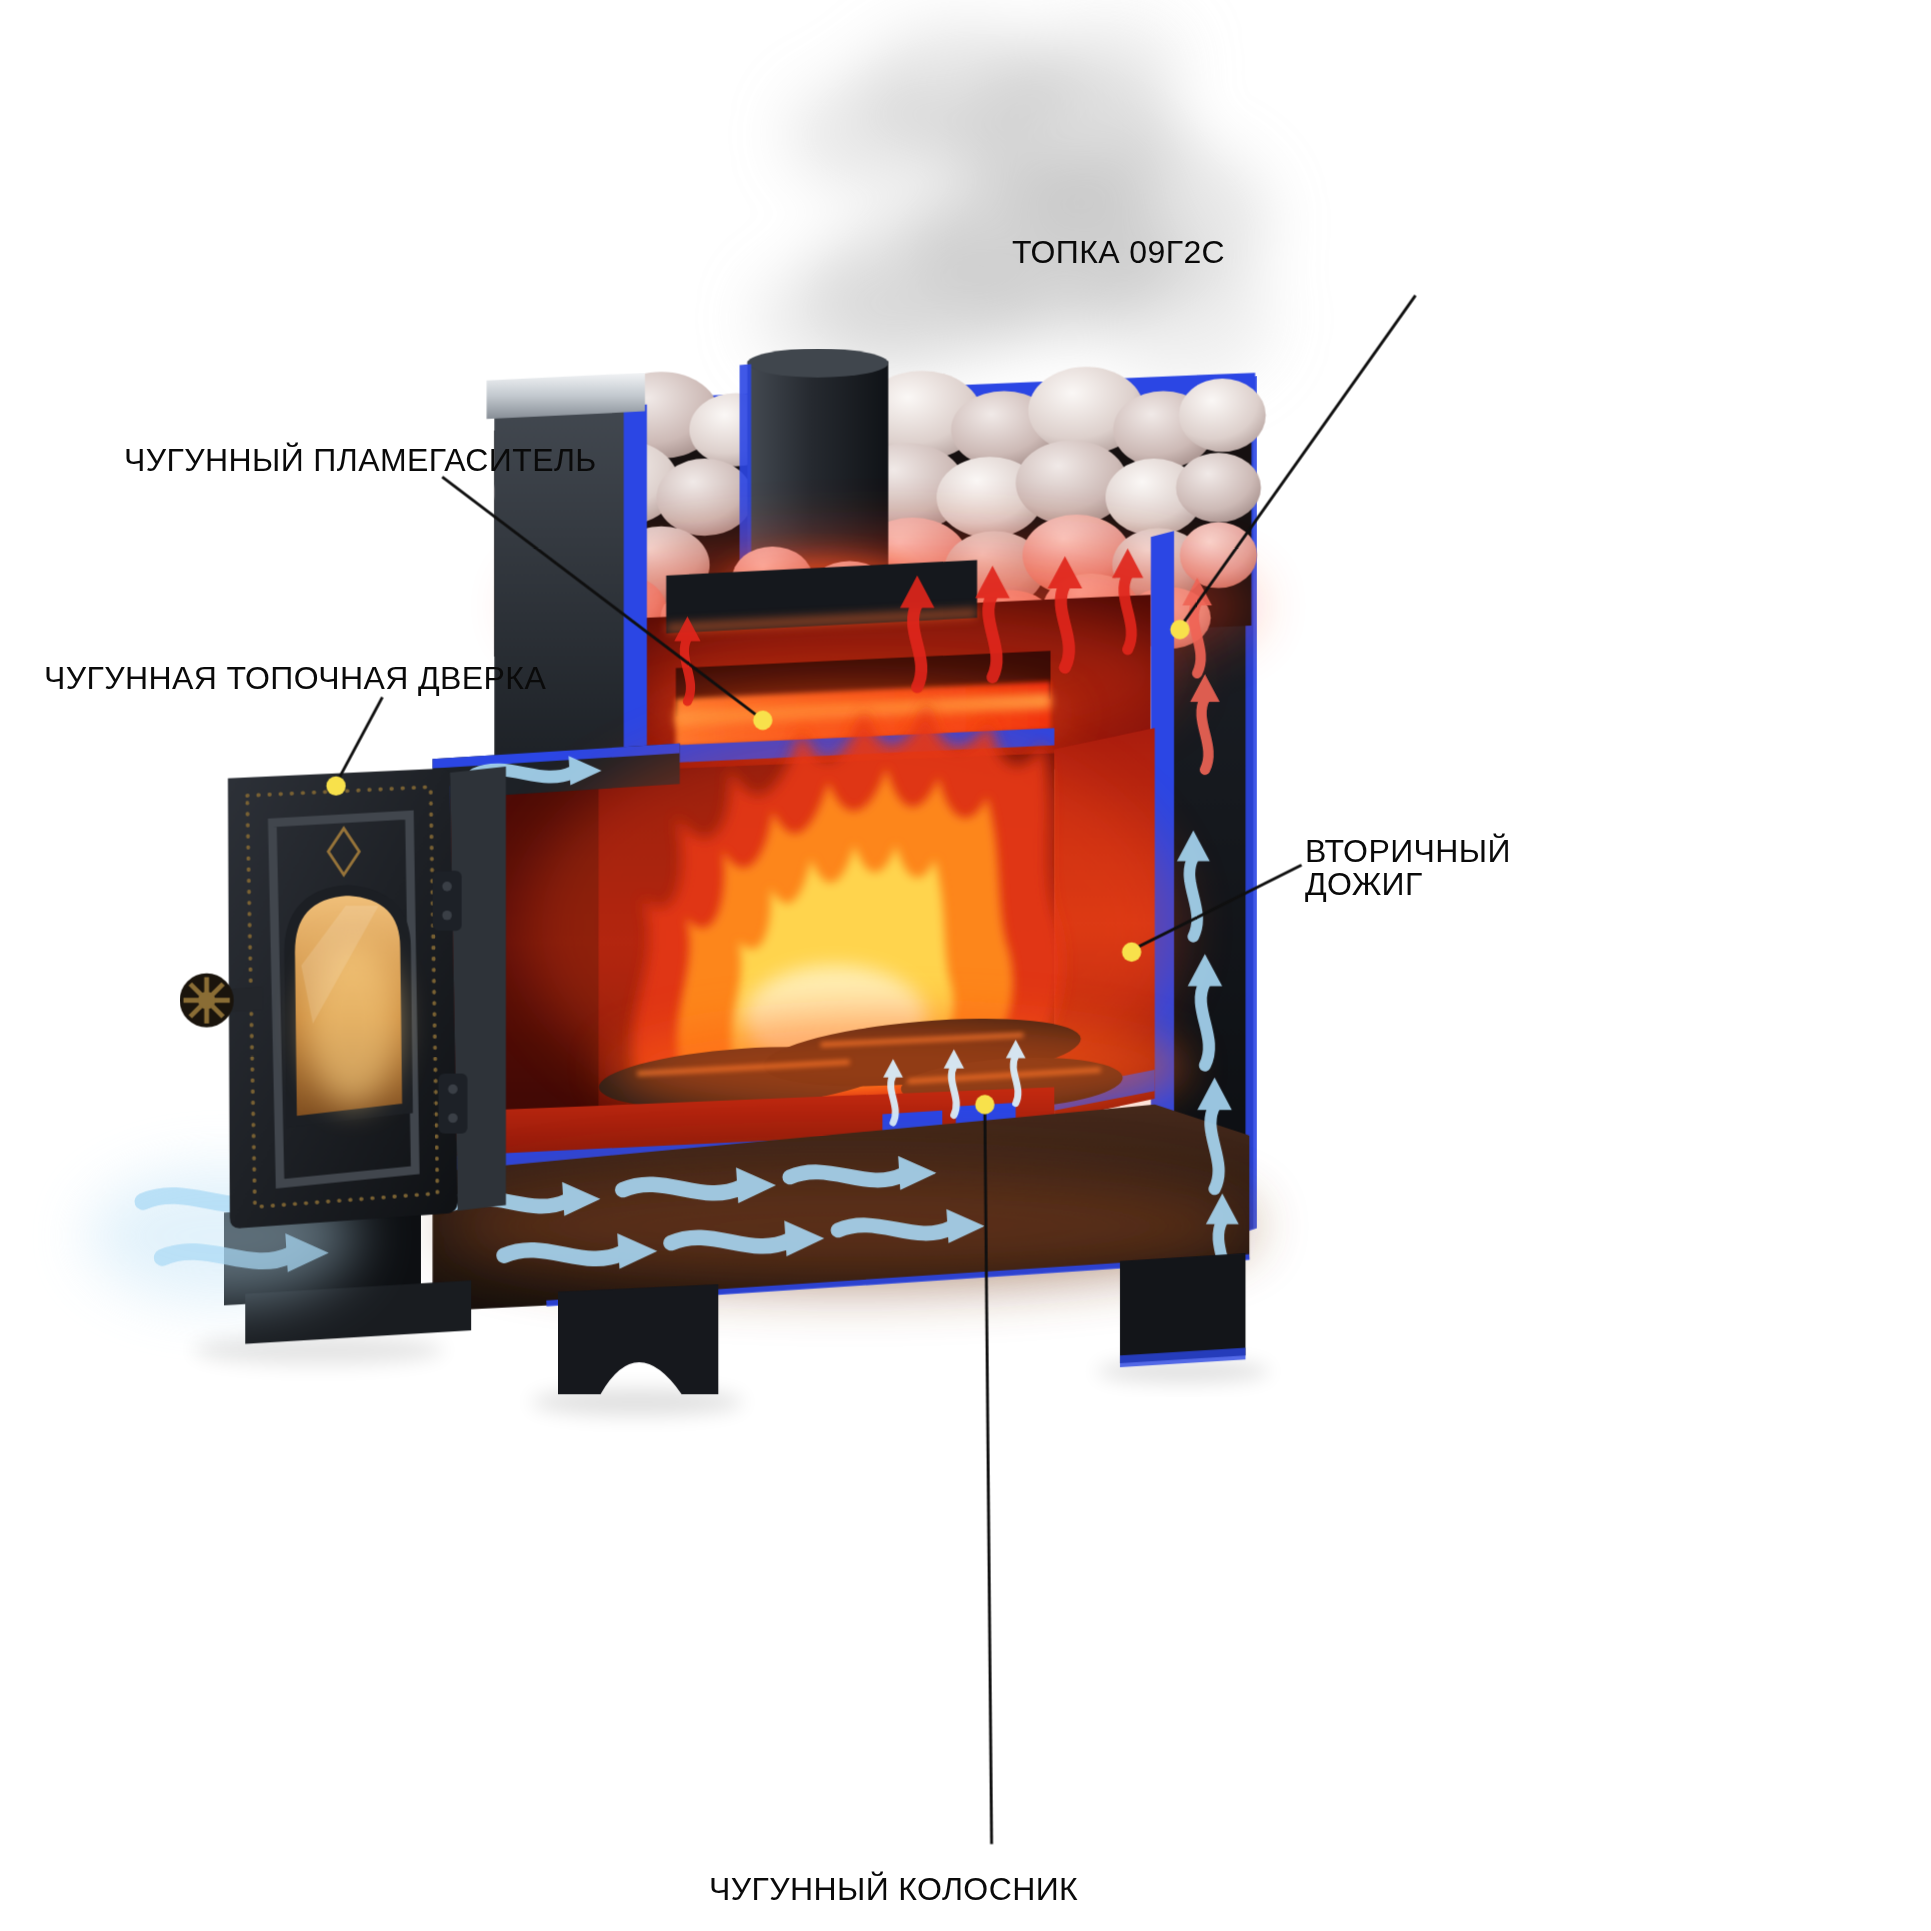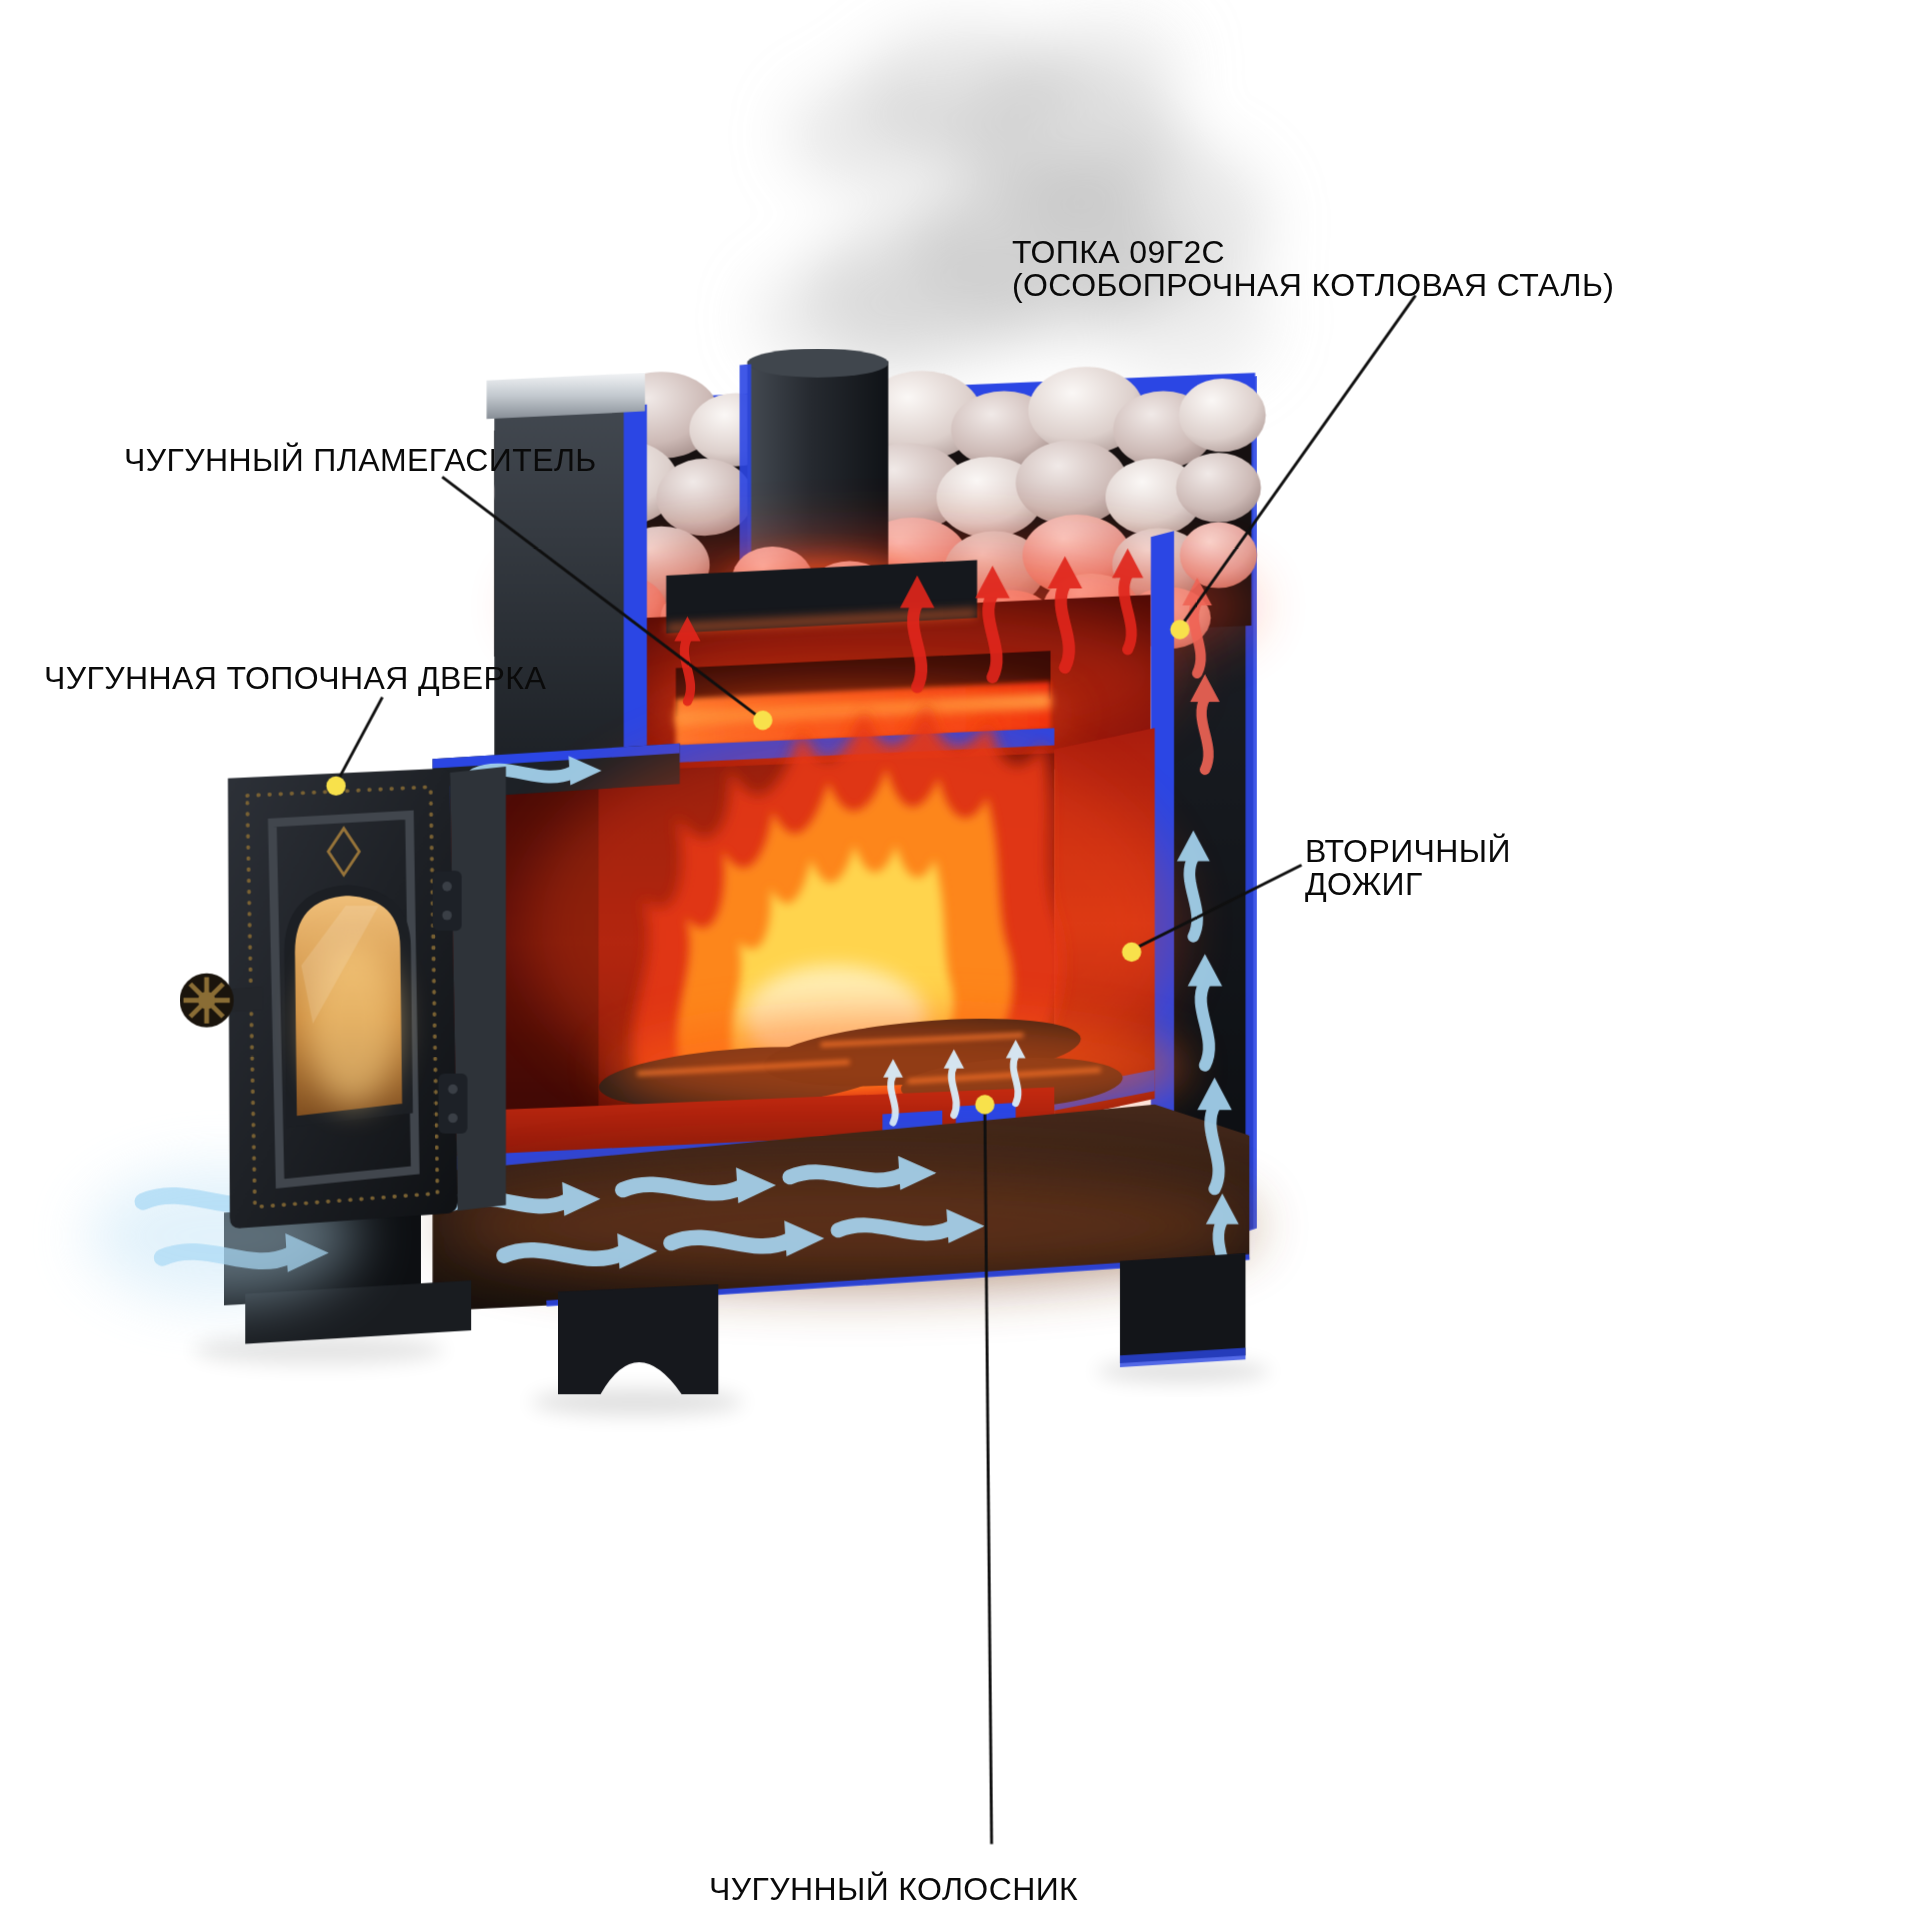--- a/index.html
+++ b/index.html
@@ -364,21 +364,20 @@
     <circle class="marker-dot" cx="1222" cy="652" r="10"></circle>
     <circle class="marker-dot" cx="790" cy="746" r="10"></circle>
     <circle class="marker-dot" cx="348" cy="814" r="10"></circle>
     <circle class="marker-dot" cx="1172" cy="986" r="10"></circle>
     <circle class="marker-dot" cx="1020" cy="1144" r="10"></circle>
   </g>
 </svg>
 
   <div class="label" style="left:1012px;top:236px">
     <span class="line">ТОПКА 09Г2С</span>
-    <span class="line">(ОСОБОПРОЧНАЯ КОТЛОВАЯ СТАЛЬ)</span>
   </div>
 
   <div class="label" style="left:124px;top:444px">ЧУГУННЫЙ ПЛАМЕГАСИТЕЛЬ</div>
 
   <div class="label" style="left:44px;top:662px">ЧУГУННАЯ ТОПОЧНАЯ ДВЕРКА</div>
 
   <div class="label" style="left:1305px;top:835px">
     <span class="line">ВТОРИЧНЫЙ</span>
     <span class="line">ДОЖИГ</span>
   </div>

